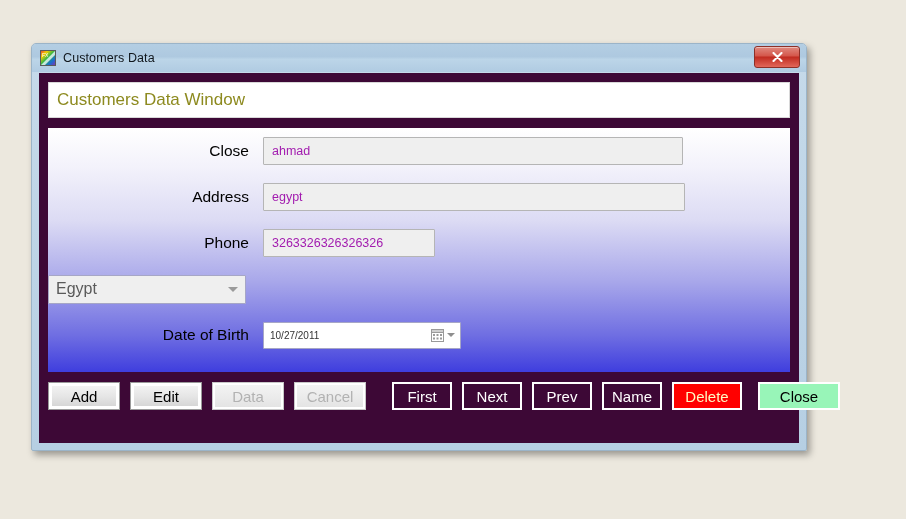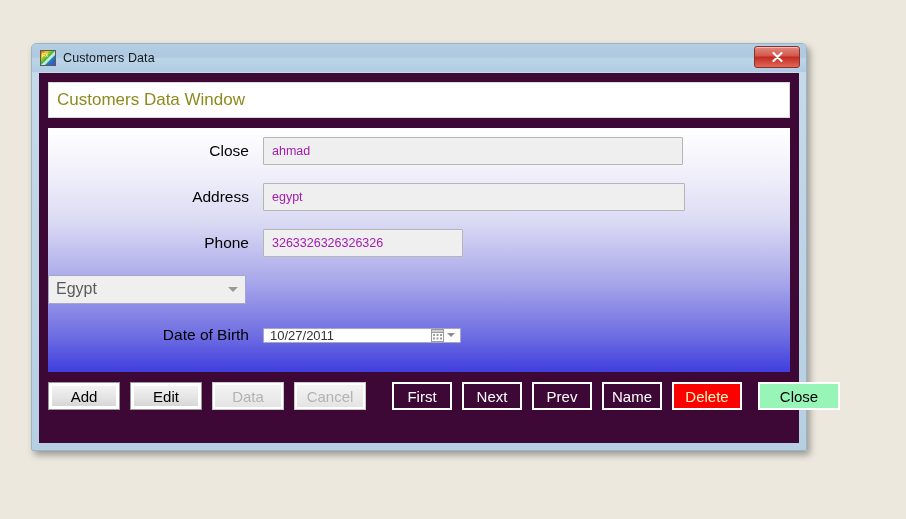--- a/index.html
+++ b/index.html
@@ -140,48 +140,48 @@
     box-sizing: border-box;
     font-size: 12.5px;
     color: #a21caf;
     display: flex;
     align-items: center;
     padding-left: 8px;
     border-radius: 1px;
   }
   .w-name    { width: 420px; }
   .w-address { width: 422px; }
-  .w-phone   { width: 200px; }
+  .w-phone   { width: 172px; }
 
   .field-select {
     width: 198px;
     height: 29px;
     background: #efefef;
     border: 1px solid #a6a6c6;
     box-sizing: border-box;
     display: flex;
     align-items: center;
     justify-content: space-between;
     padding: 0 7px 0 7px;
     font-size: 16px;
     color: #5a5a5a;
     border-radius: 1px;
   }
 
   .field-date {
     width: 198px;
-    height: 15px;
+    height: 27px;
     background: #ffffff;
     border: 1px solid #a6a6c6;
     box-sizing: border-box;
     display: flex;
     align-items: center;
     justify-content: space-between;
     padding: 0 5px 0 6px;
-    font-size: 13px;
+    font-size: 10px;
     color: #333333;
     border-radius: 1px;
   }
   .date-icons { display: flex; align-items: center; gap: 3px; }
 
   .caret {
     width: 0; height: 0;
     border-left: 5px solid transparent;
     border-right: 5px solid transparent;
     border-top: 5px solid #9a9a9a;

